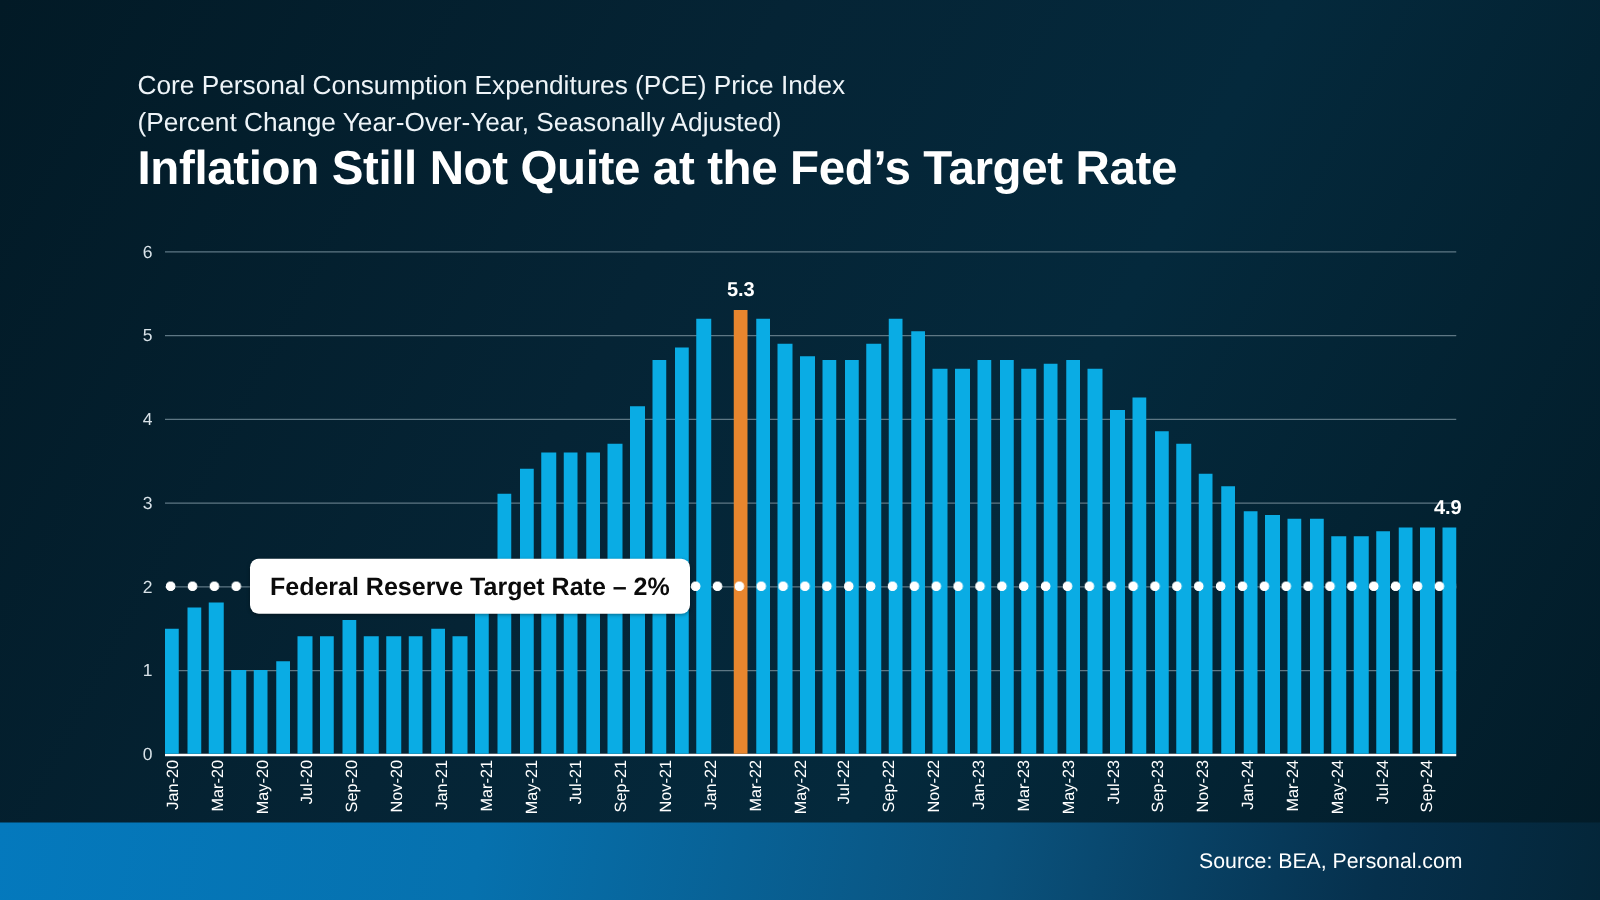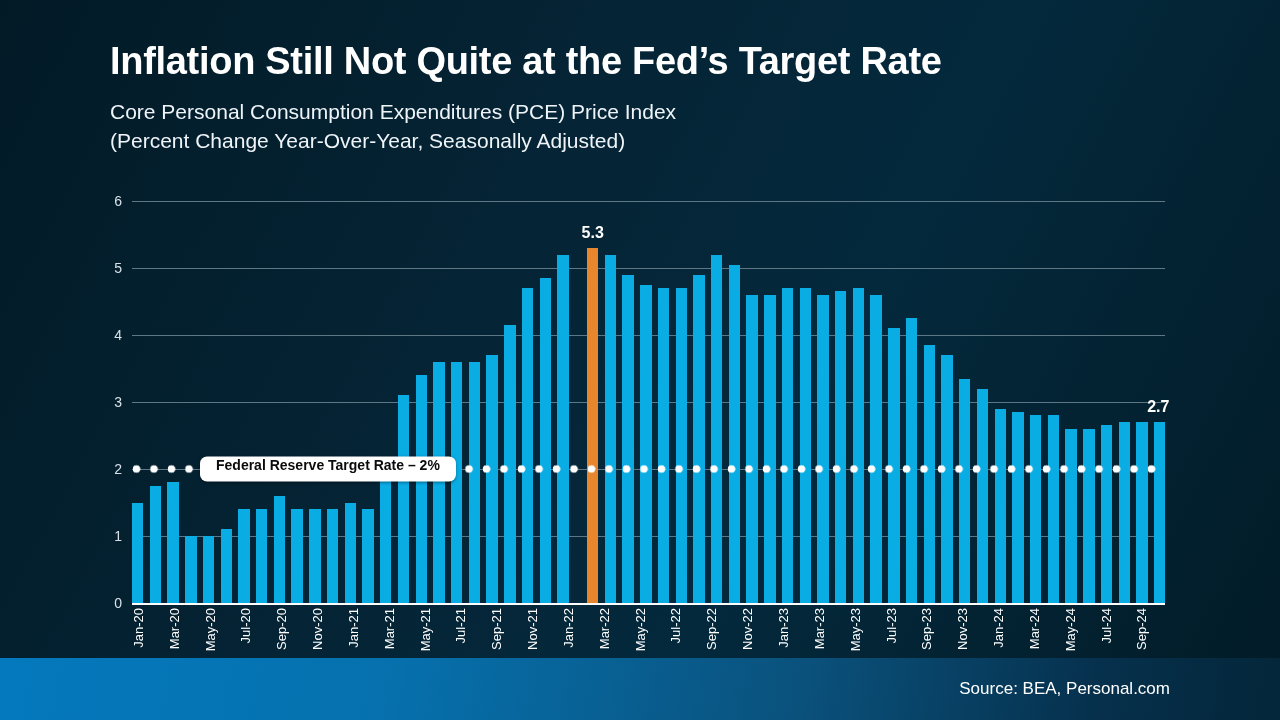--- a/index.html
+++ b/index.html
@@ -74,22 +74,22 @@
     background-size: 17.5px 9px;
     background-repeat: repeat-x;
     pointer-events: none;
   }
   #target-badge {
     position: absolute;
     left: 68px;
     transform: translateY(-50%);
     background: #ffffff;
     border-radius: 7px;
-    padding: 0 16px 9px 16px;
-    font-size: 14px; font-weight: bold; color: #0b0b0b;
+    padding: 12px 16px 9px 16px;
+    font-size: 20px; font-weight: bold; color: #0b0b0b;
     white-space: nowrap;
     box-shadow: 0 1px 3px rgba(0,0,0,0.35);
   }
 
   
   #xaxis {
     position: absolute;
     left: 132px; top: 606px;
     width: 1033px; height: 52px;
     display: flex; gap: 6.3px;
@@ -115,25 +115,25 @@
     transform: translateY(-50%);
     font-size: 17px; color: #ffffff;
   }
 </style>
 </head>
 <body>
 
 <div id="slide">
 
   <div id="header">
-    <div id="chart-title">Inflation Still Not Quite at the Fed’s Target Rate</div>
     <div id="chart-subtitle">
       <div>Core Personal Consumption Expenditures (PCE) Price Index</div>
       <div>(Percent Change Year-Over-Year, Seasonally Adjusted)</div>
     </div>
+    <div id="chart-title">Inflation Still Not Quite at the Fed’s Target Rate</div>
   </div>
 
   <div id="plot">
     <div id="gridlines">
         <div class="gridline zero" style="top: 402px;"></div>
         <div class="gridline" style="top: 335px;"></div>
         <div class="gridline" style="top: 268px;"></div>
         <div class="gridline" style="top: 201px;"></div>
         <div class="gridline" style="top: 134px;"></div>
         <div class="gridline" style="top: 67px;"></div>
@@ -202,21 +202,21 @@
         <div class="bar" style="height: 194.3px;"></div>
         <div class="bar" style="height: 190.95px;"></div>
         <div class="bar" style="height: 187.6px;"></div>
         <div class="bar" style="height: 187.6px;"></div>
         <div class="bar" style="height: 174.2px;"></div>
         <div class="bar" style="height: 174.2px;"></div>
         <div class="bar" style="height: 177.55px;"></div>
         <div class="bar" style="height: 180.9px;"></div>
         <div class="bar" style="height: 180.9px;"></div>
         <div class="bar" style="height: 180.9px;">
-          <span class="bar-label right">2.7</span>
+          <span class="bar-label right">4.9</span>
         </div>
       </div>
     <div id="target-line" style="top: 268px;"></div>
     <div id="target-badge" style="top: 268px;">Federal Reserve Target Rate – 2%</div>
   </div>
 
   <div id="xaxis">
       <div class="xslot">
         <span class="xlabel">Jan-20</span>
       </div>

